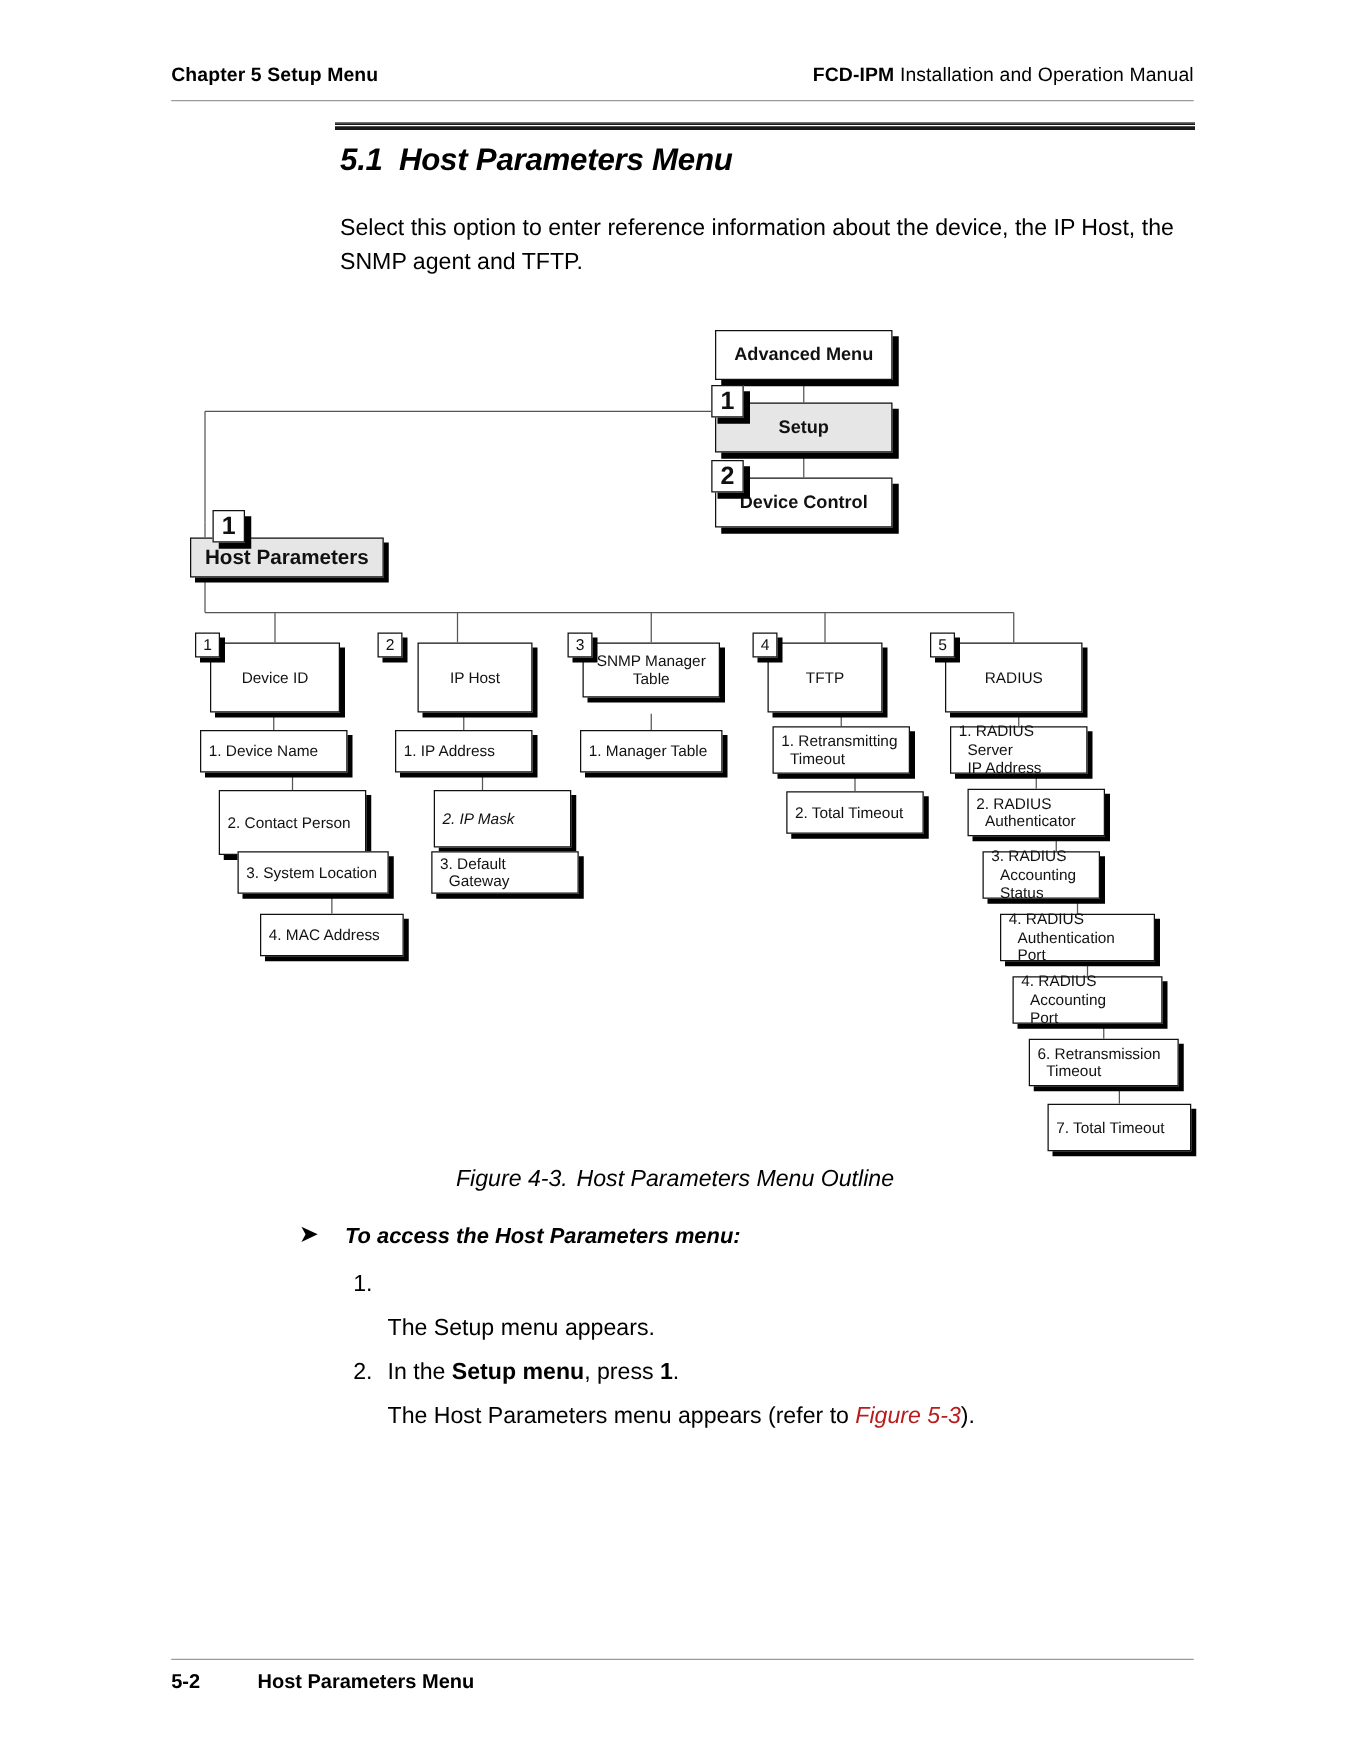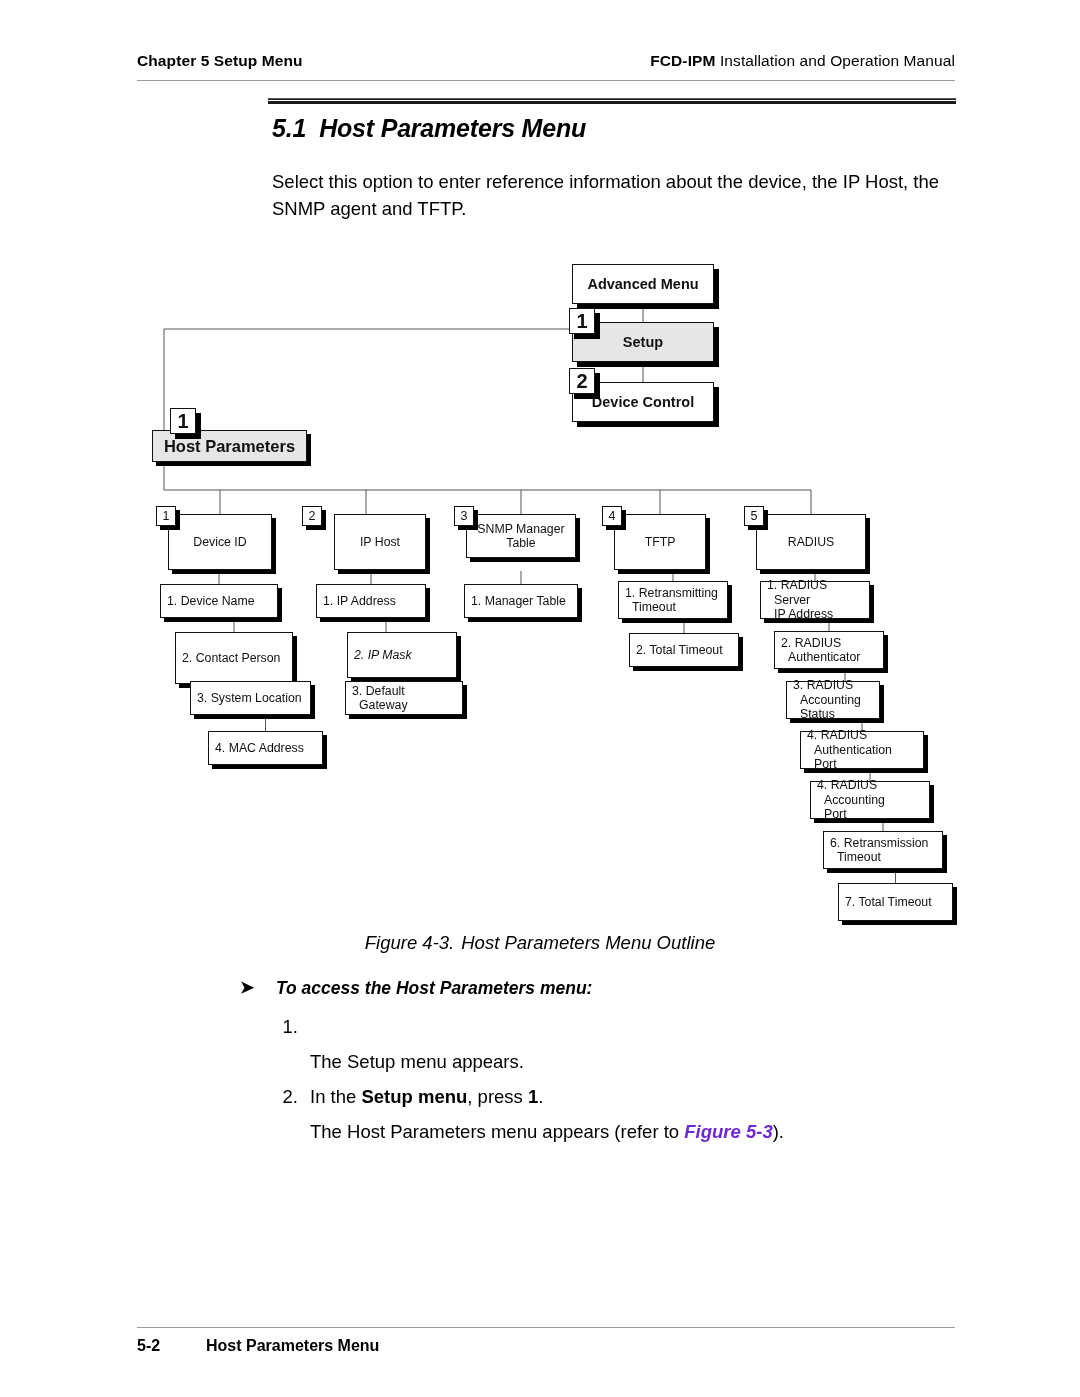--- a/index.html
+++ b/index.html
@@ -58,21 +58,21 @@
   #caption .sp { display:inline-block; width:7px; }
 
   #proc-head { position:absolute; left:240px; top:978px; font-size:17.5px; font-weight:bold; }
   #proc-head .arrow { position:absolute; left:0; top:-1px; font-size:17px; }
   #proc-head .txt { display:inline-block; margin-left:36px;font-style:italic; }
 
   .step { position:absolute; font-size:18.5px; line-height:26px; }
   .step .n { position:absolute; left:0; top:0; width:26px; text-align:right; }
   .step .t { display:inline-block; margin-left:38px; }
   .sub { position:absolute; font-size:18.5px; line-height:26px; margin-left:0; }
-  .link { color:#6d28d9; font-style:italic;font-weight:bold; }
+  .link { color:#b91c1c; font-style:italic; }
 
   
   #footer-rule { position:absolute; left:137px; top:1327px; width:818px; height:1px; background:#9a9a9a; }
   #footer { position:absolute; left:137px; top:1337px; width:818px; height:24px; font-size:16px; font-weight:bold; }
   #footer .pg { position:absolute; left:0; top:0; }
   #footer .ttl { position:absolute; left:69px; top:0; }
 </style>
 </head>
 <body>
 

